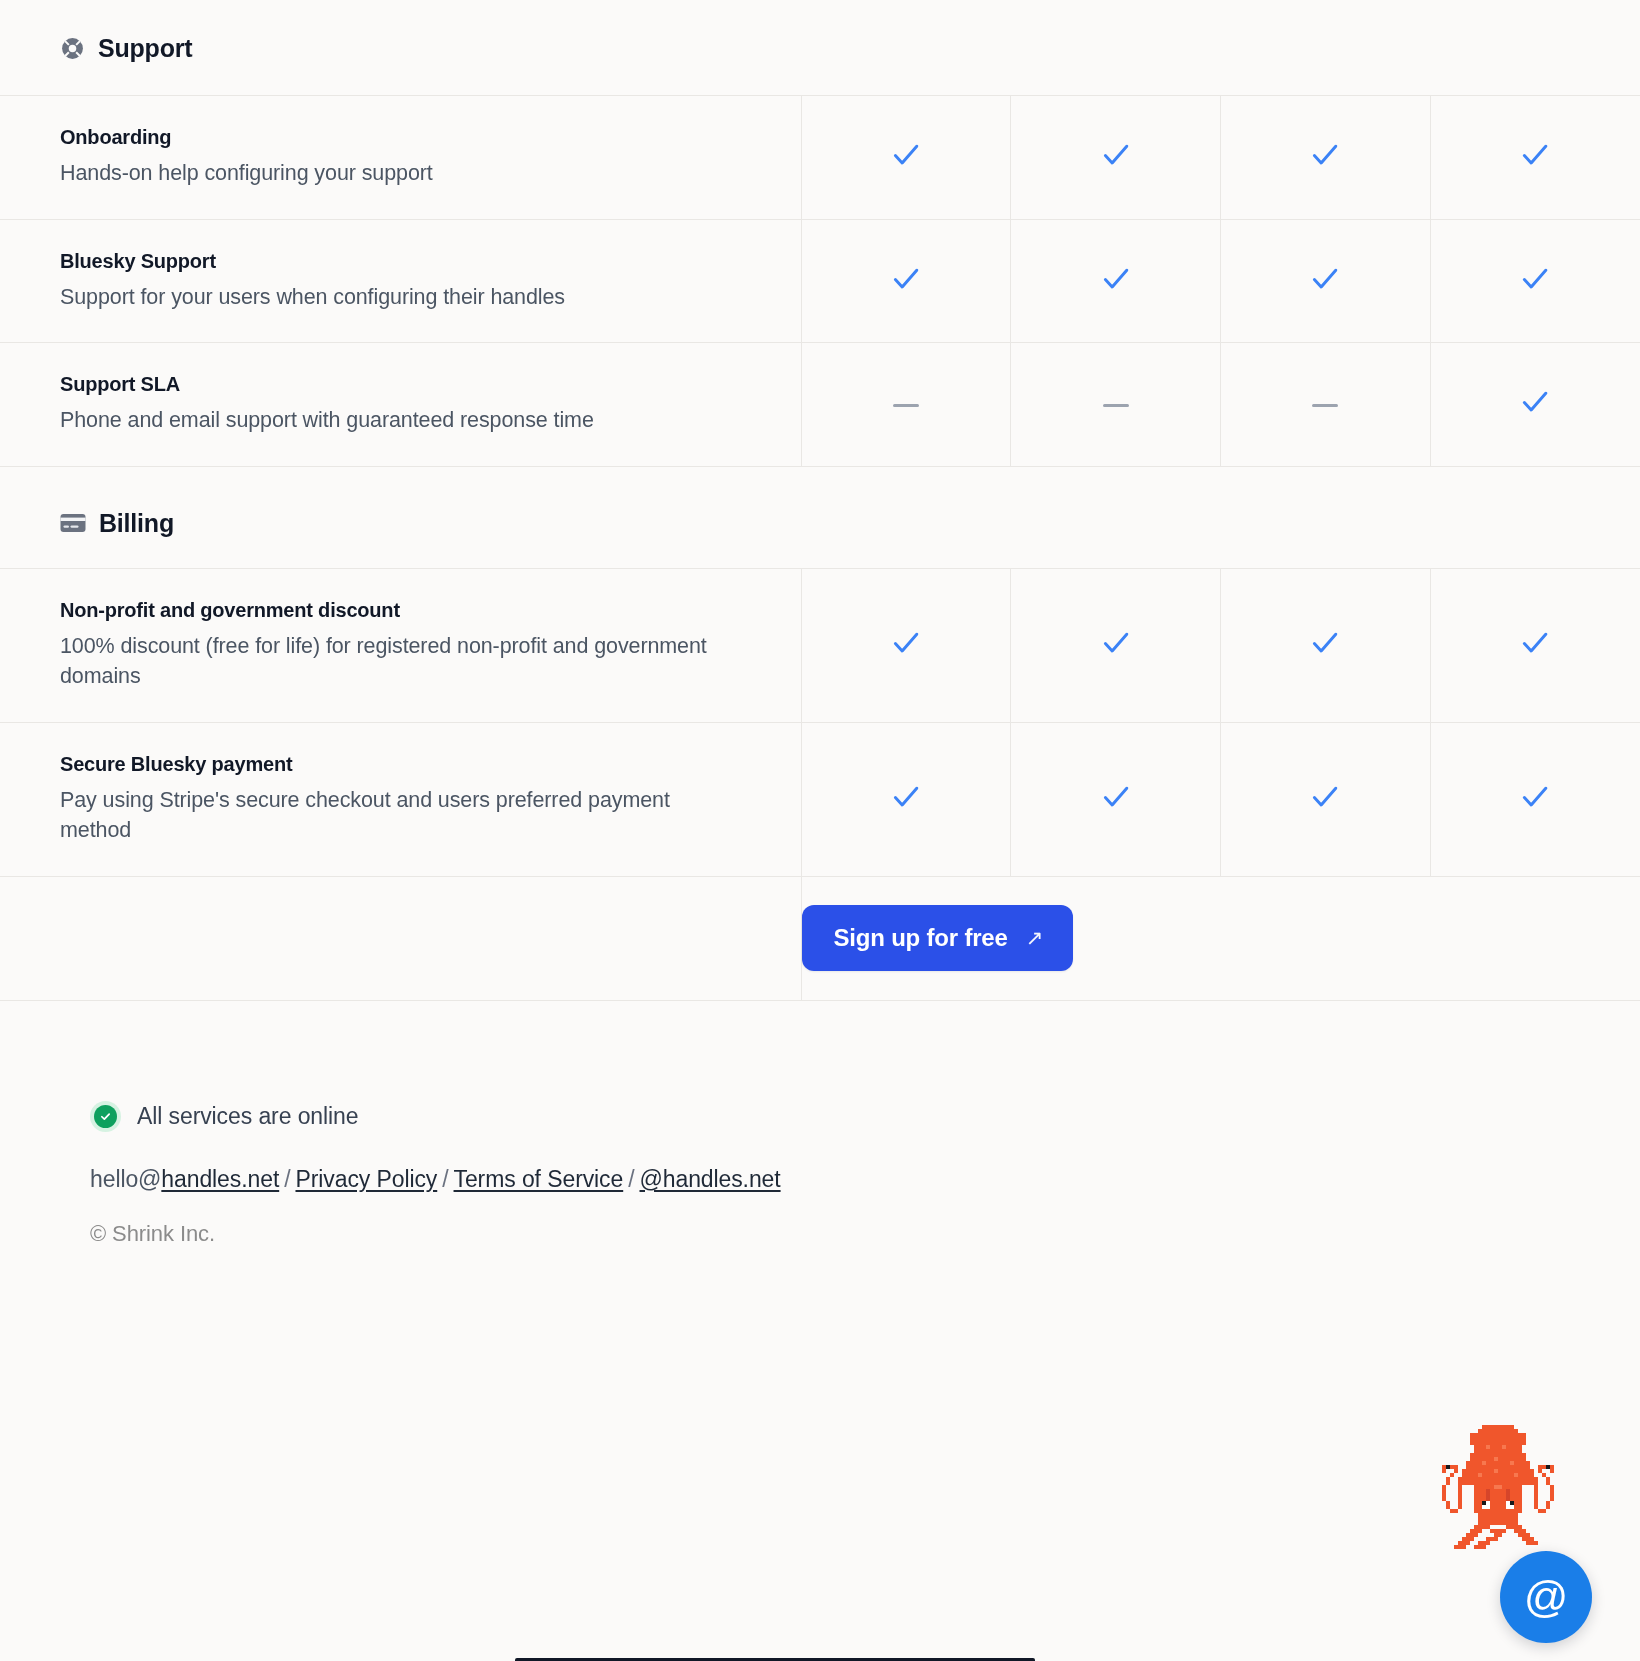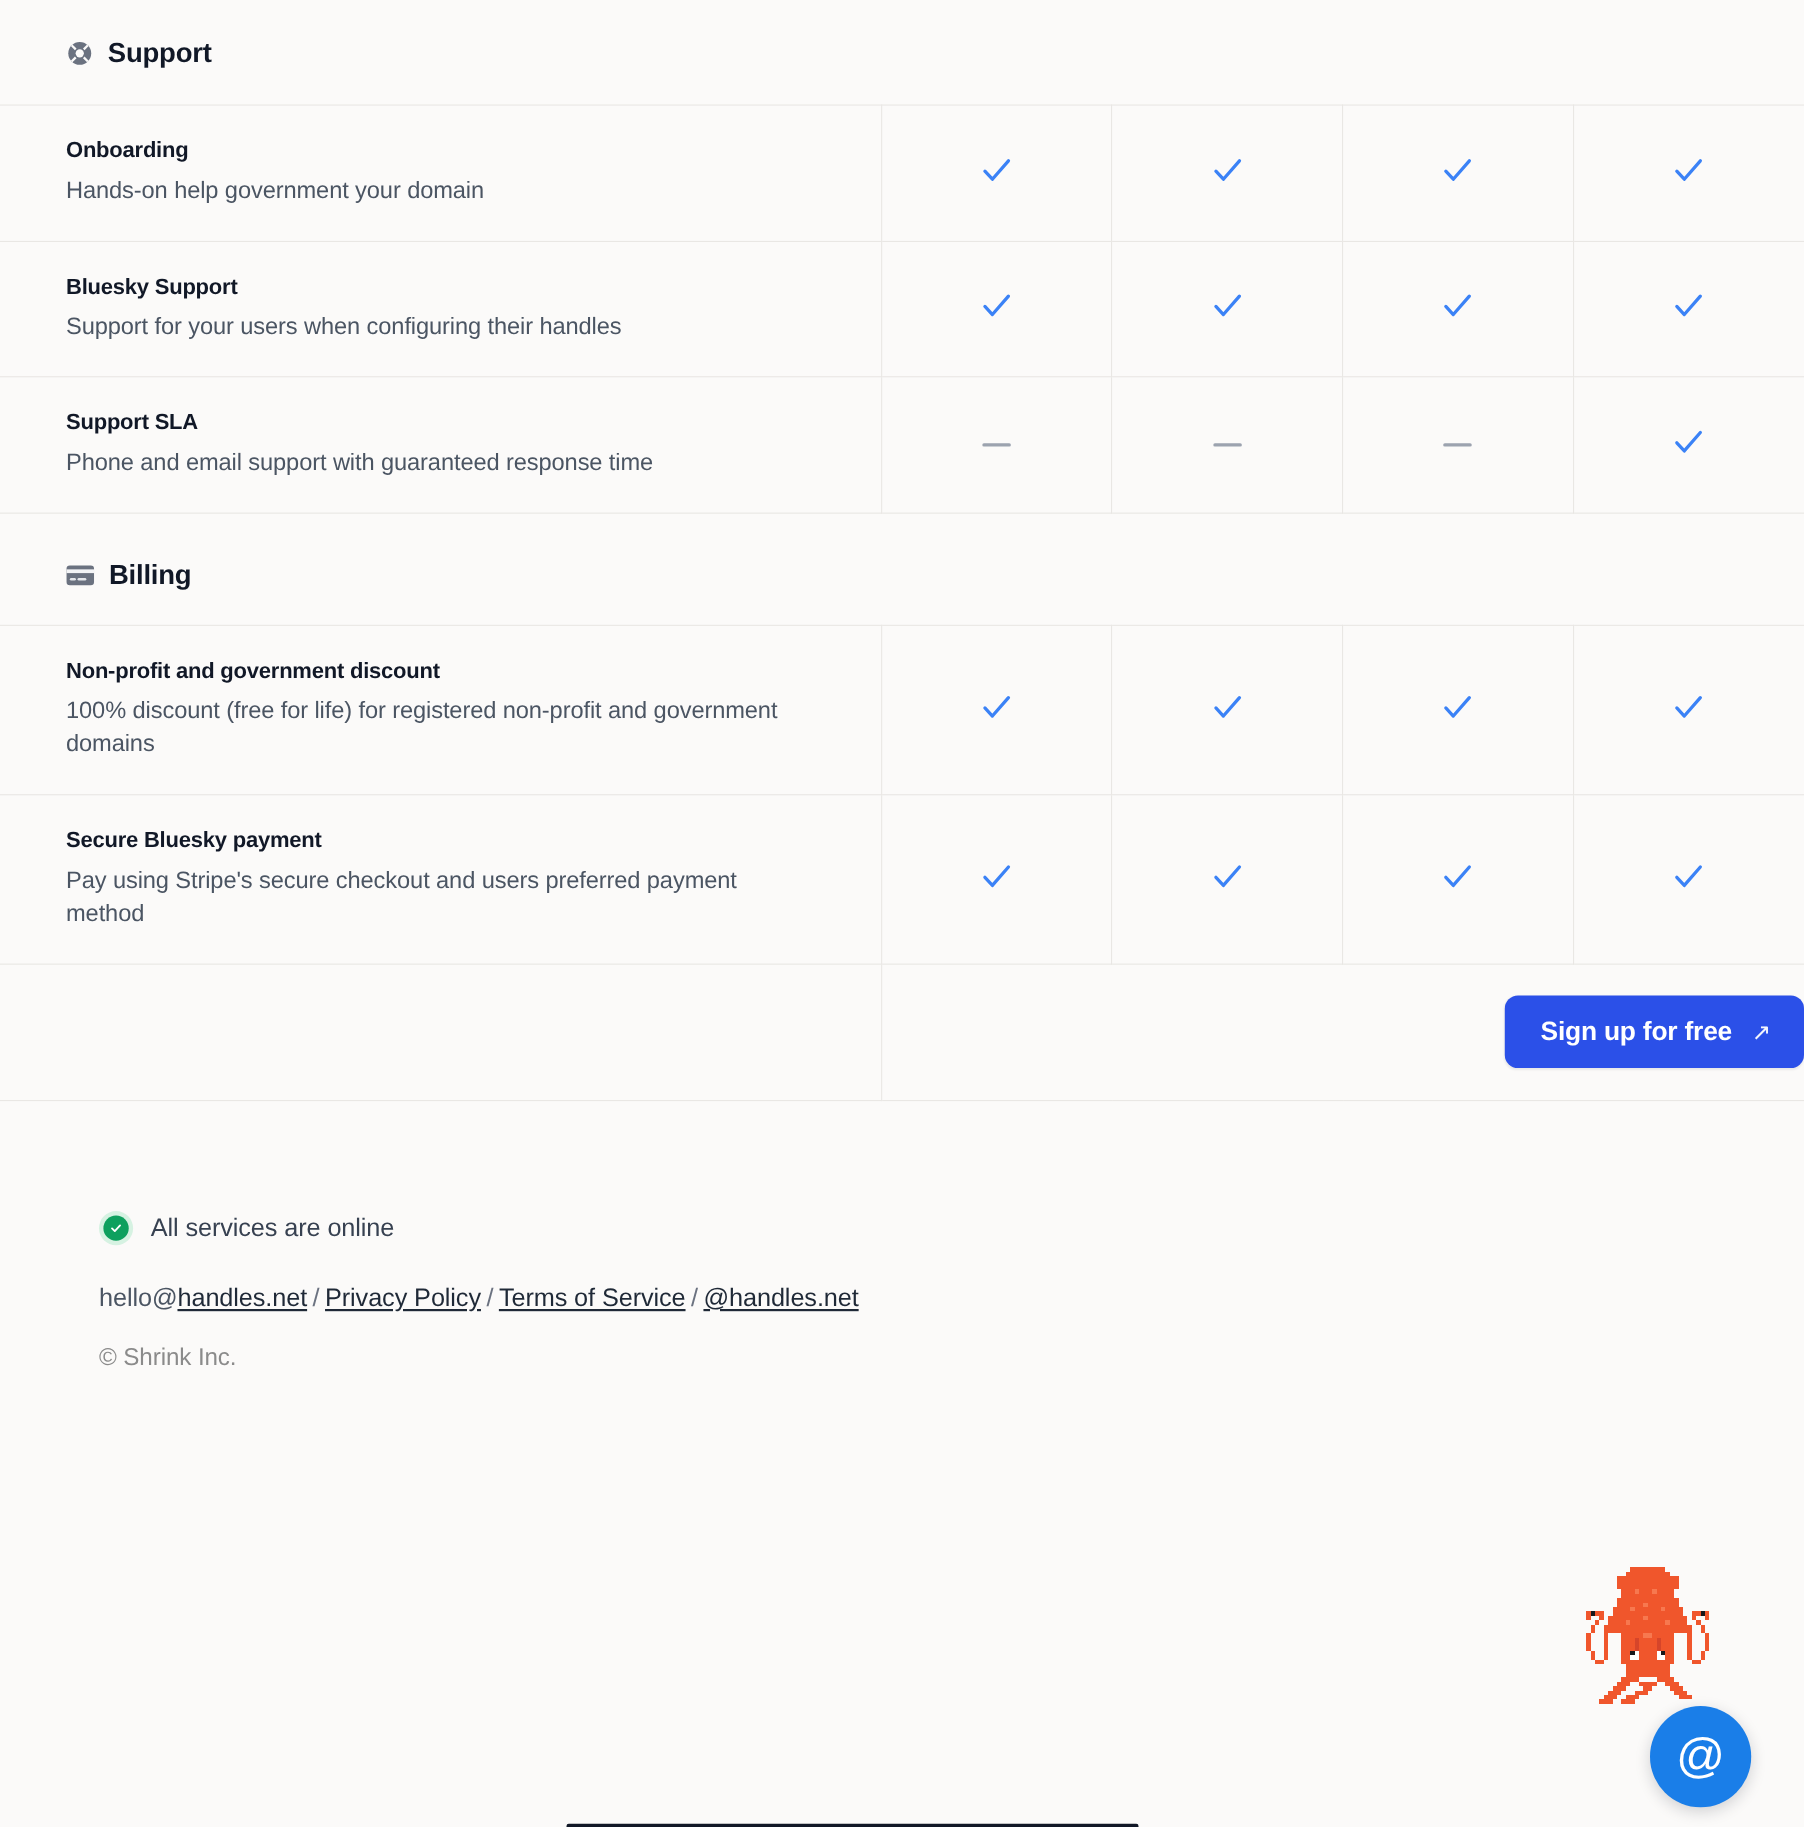--- a/index.html
+++ b/index.html
@@ -91,21 +91,21 @@
   
   .cta-row > td {
     border-bottom: 1px solid #e9e7e4;
     background: #fbfaf9;
     height: 124px;
     vertical-align: middle;
   }
   .cta-row > td.label-cell { border-right: 1px solid #e9e7e4; }
   .cta-wrap {
     display: flex;
-    justify-content: flex-end;
+    justify-content: flex-start;
     align-items: center;
   }
   .cta-btn {
     display: inline-flex;
     align-items: center;
     gap: 18px;
     background: #2b50e8;
     color: #ffffff;
     border: none;
     border-radius: 12px;
@@ -240,21 +240,21 @@
                   <path d="M18.4 19.8 L14.8 16.2 L16.2 14.8 L19.8 18.4 Z" fill="#fbfaf9"></path>
                 </svg>
               </span>
               <span>Support</span>
             </div>
           </td>
         </tr>
         <tr class="feat-row">
           <td class="label-cell">
             <div class="feat-title">Onboarding</div>
-            <div class="feat-desc">Hands-on help government your domain</div>
+            <div class="feat-desc">Hands-on help configuring your support</div>
           </td>
           <td class="val-cell"><span class="check"><svg width="34" height="34" viewBox="0 0 24 24" fill="none" aria-hidden="true">
                 <path d="M4.5 12.4 L9.3 17.6 L19.6 5.8" stroke="#3b82f6" stroke-width="2.1" stroke-linecap="round" stroke-linejoin="round"></path>
               </svg></span></td>
           <td class="val-cell"><span class="check"><svg width="34" height="34" viewBox="0 0 24 24" fill="none" aria-hidden="true">
                 <path d="M4.5 12.4 L9.3 17.6 L19.6 5.8" stroke="#3b82f6" stroke-width="2.1" stroke-linecap="round" stroke-linejoin="round"></path>
               </svg></span></td>
           <td class="val-cell"><span class="check"><svg width="34" height="34" viewBox="0 0 24 24" fill="none" aria-hidden="true">
                 <path d="M4.5 12.4 L9.3 17.6 L19.6 5.8" stroke="#3b82f6" stroke-width="2.1" stroke-linecap="round" stroke-linejoin="round"></path>
               </svg></span></td>

